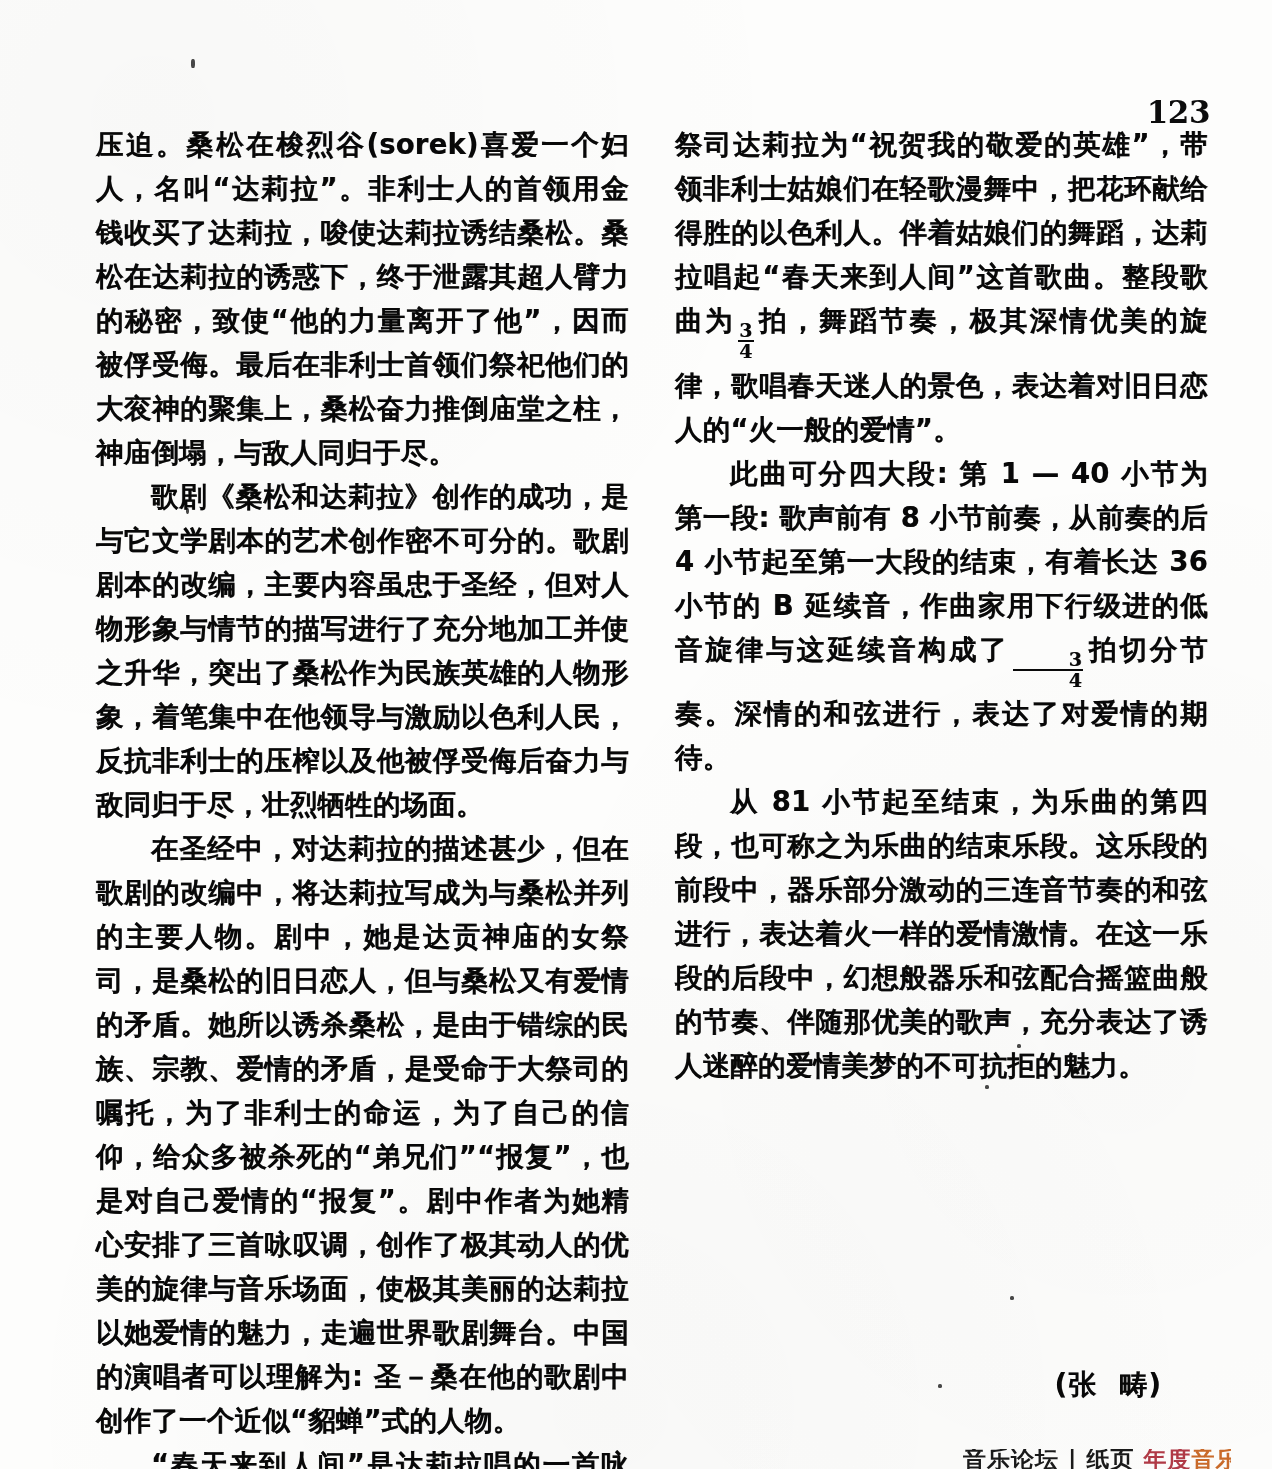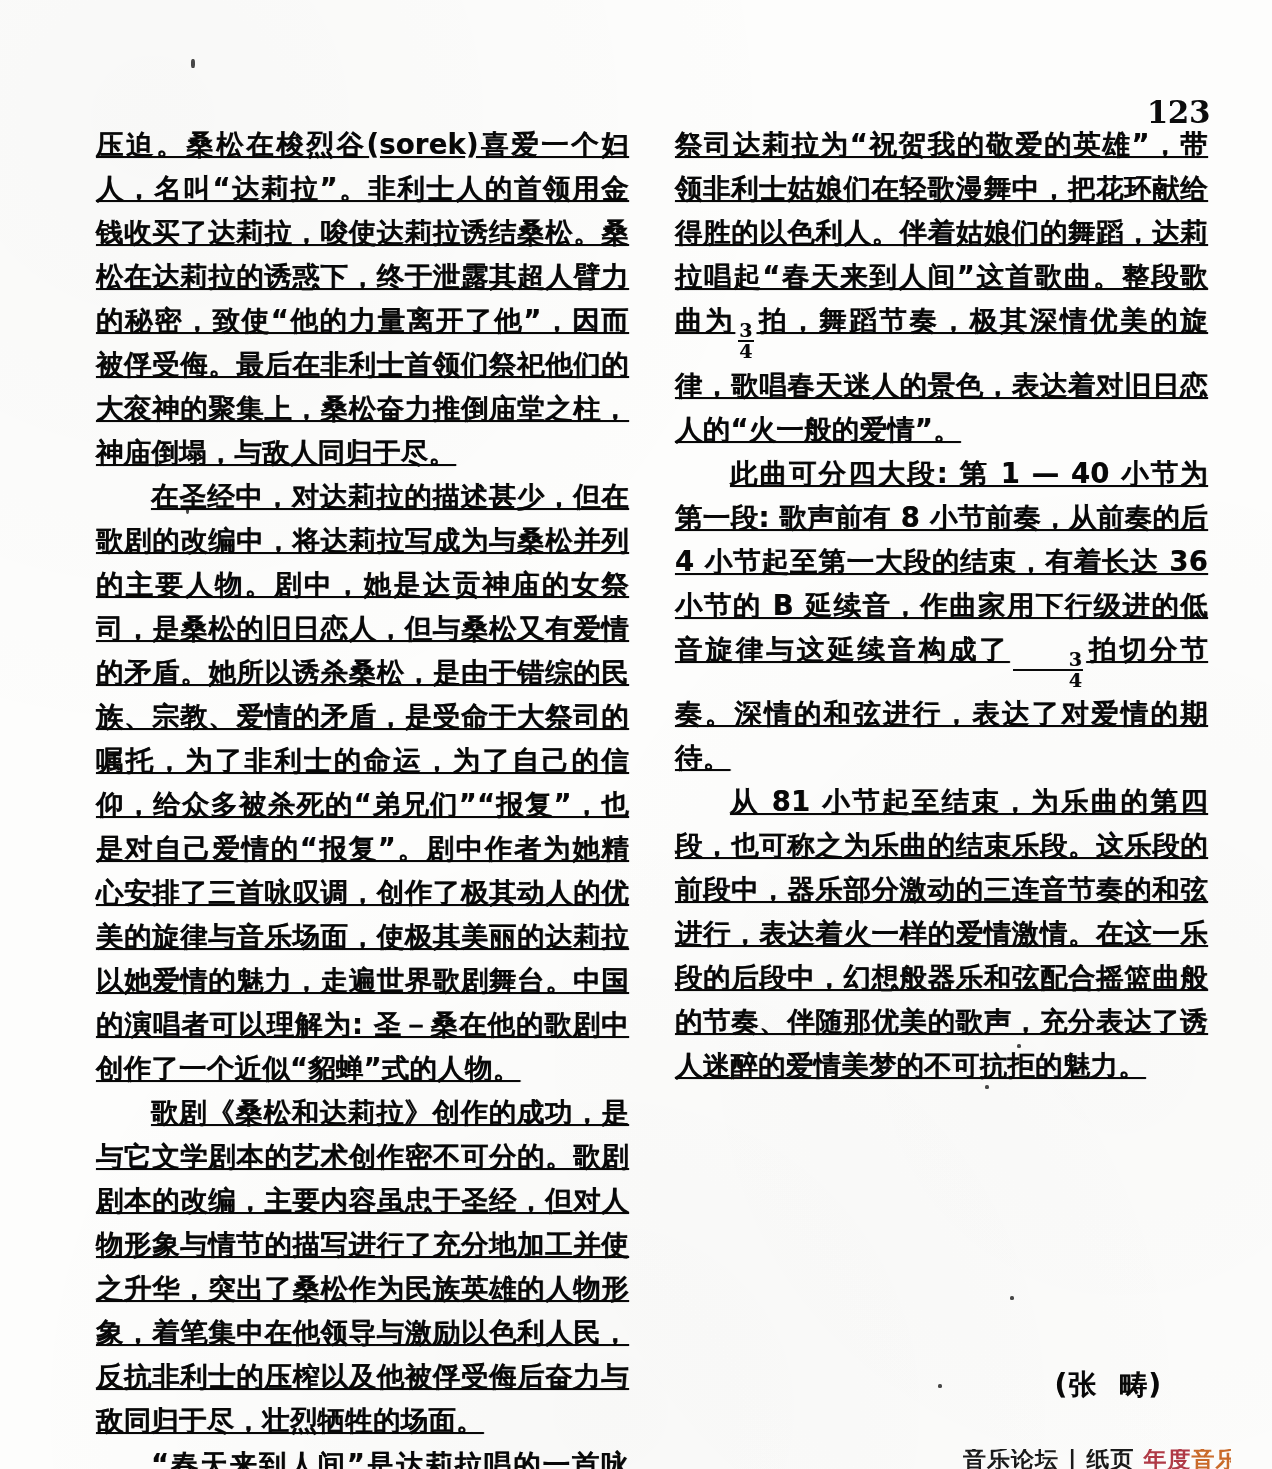--- a/index.html
+++ b/index.html
@@ -64,21 +64,20 @@
     font-size: 27.5px;
     line-height: 44px;
     font-weight: 700;
     text-align: justify;
     text-justify: inter-character;
     text-align-last: left;
     color: #080808;
     letter-spacing: 0.2px;
     
     text-shadow: 0.35px 0 0 rgba(0,0,0,0.45), -0.3px 0.3px 0 rgba(0,0,0,0.22);
-    text-decoration: underline;
   }
   .col p.indent {
     text-indent: 2em;
   }
 
   
   .frac {
     display: inline-flex;
     flex-direction: column;
     align-items: center;
@@ -152,22 +151,22 @@
   <div class="speck" style="left:1010px;top:1296px;width:4px;  height:4px;"></div>
   <div class="speck" style="left:1017px;top:1044px;width:4px;  height:4px;"></div>
   <div class="speck" style="left:938px; top:1384px;width:4px;  height:4px;"></div>
 
   <div class="folio">123</div>
 
   <div class="columns">
 
     <div class="col">
       <p class="">压迫。桑松在梭烈谷(sorek)喜爱一个妇人，名叫“达莉拉”。非利士人的首领用金钱收买了达莉拉，唆使达莉拉诱结桑松。桑松在达莉拉的诱惑下，终于泄露其超人臂力的秘密，致使“他的力量离开了他”，因而被俘受侮。最后在非利士首领们祭祀他们的大衮神的聚集上，桑松奋力推倒庙堂之柱，神庙倒塌，与敌人同归于尽。</p>
+      <p class="indent">歌剧《桑松和达莉拉》创作的成功，是与它文学剧本的艺术创作密不可分的。歌剧剧本的改编，主要内容虽忠于圣经，但对人物形象与情节的描写进行了充分地加工并使之升华，突出了桑松作为民族英雄的人物形象，着笔集中在他领导与激励以色利人民，反抗非利士的压榨以及他被俘受侮后奋力与敌同归于尽，壮烈牺牲的场面。</p>
       <p class="indent">在圣经中，对达莉拉的描述甚少，但在歌剧的改编中，将达莉拉写成为与桑松并列的主要人物。剧中，她是达贡神庙的女祭司，是桑松的旧日恋人，但与桑松又有爱情的矛盾。她所以诱杀桑松，是由于错综的民族、宗教、爱情的矛盾，是受命于大祭司的嘱托，为了非利士的命运，为了自己的信仰，给众多被杀死的“弟兄们”“报复”，也是对自己爱情的“报复”。剧中作者为她精心安排了三首咏叹调，创作了极其动人的优美的旋律与音乐场面，使极其美丽的达莉拉以她爱情的魅力，走遍世界歌剧舞台。中国的演唱者可以理解为: 圣－桑在他的歌剧中创作了一个近似“貂蝉”式的人物。</p>
-      <p class="indent">歌剧《桑松和达莉拉》创作的成功，是与它文学剧本的艺术创作密不可分的。歌剧剧本的改编，主要内容虽忠于圣经，但对人物形象与情节的描写进行了充分地加工并使之升华，突出了桑松作为民族英雄的人物形象，着笔集中在他领导与激励以色利人民，反抗非利士的压榨以及他被俘受侮后奋力与敌同归于尽，壮烈牺牲的场面。</p>
       <p class="indent">“春天来到人间”是达莉拉唱的一首咏叹调。第一幕的前段，写的是桑松激励与领导以色利人抗击非利士的压榨，并取得一定的胜利的场面。</p>
 
     </div>
 
     <div class="col">
       <p class="">祭司达莉拉为“祝贺我的敬爱的英雄”，带领非利士姑娘们在轻歌漫舞中，把花环献给得胜的以色利人。伴着姑娘们的舞蹈，达莉拉唱起“春天来到人间”这首歌曲。整段歌曲为<span class="frac">
             <span class="num">3</span>
             <span class="den">4</span>
           </span>拍，舞蹈节奏，极其深情优美的旋律，歌唱春天迷人的景色，表达着对旧日恋人的“火一般的爱情”。</p>
       <p class="indent">此曲可分四大段: 第 1 — 40 小节为第一段: 歌声前有 8 小节前奏，从前奏的后 4 小节起至第一大段的结束，有着长达 36 小节的 B 延续音，作曲家用下行级进的低音旋律与这延续音构成了<span class="frac">

